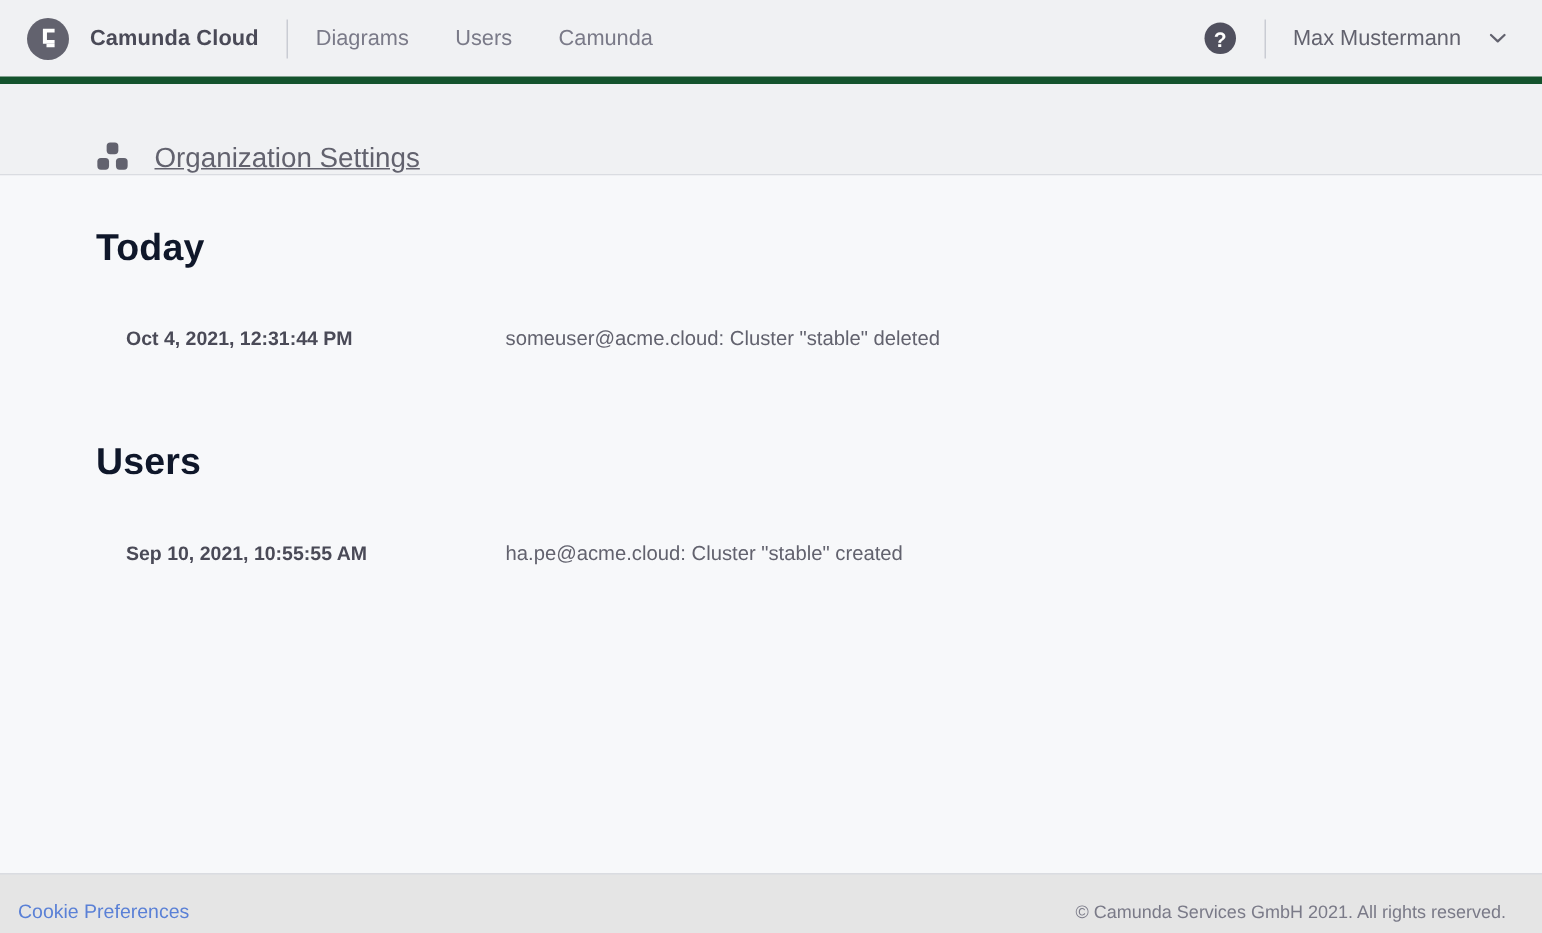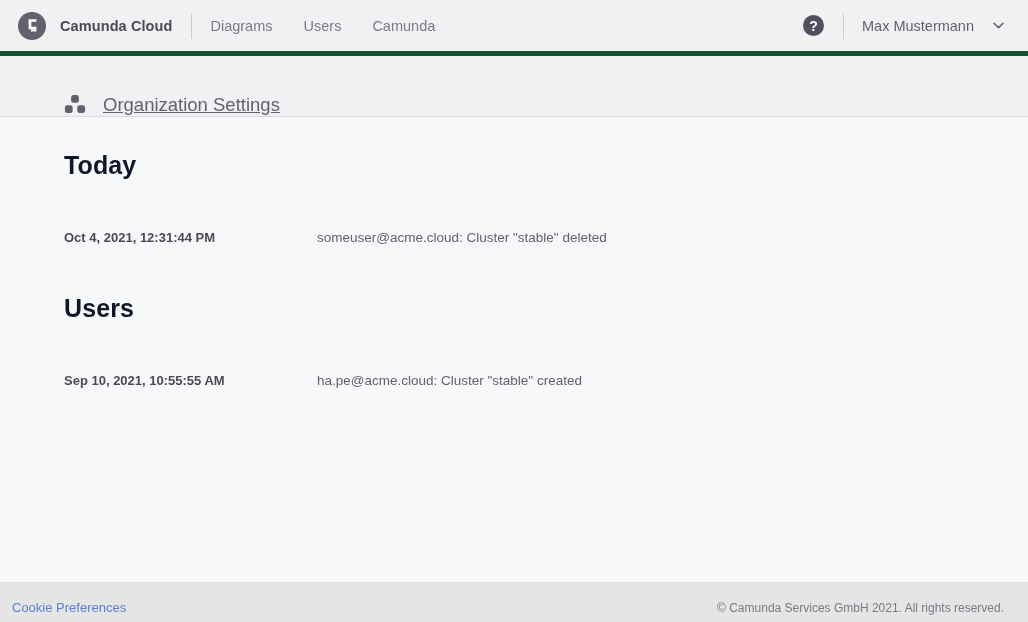--- a/index.html
+++ b/index.html
@@ -203,23 +203,24 @@
     padding-top: 34px;
     letter-spacing: 0.1px;
   }
 
   .activity-list {
     margin-top: 38px;
   }
 
   .activity-row {
     display: flex;
-    align-items: center;
+    align-items: flex-start;
     padding: 0;
     height: 38px;
+    margin-left: 20px;
   }
 
   .activity-date {
     width: 253px;
     flex: 0 0 253px;
     font-size: 13px;
     font-weight: bold;
     color: #4a4a57;
     white-space: nowrap;
   }

